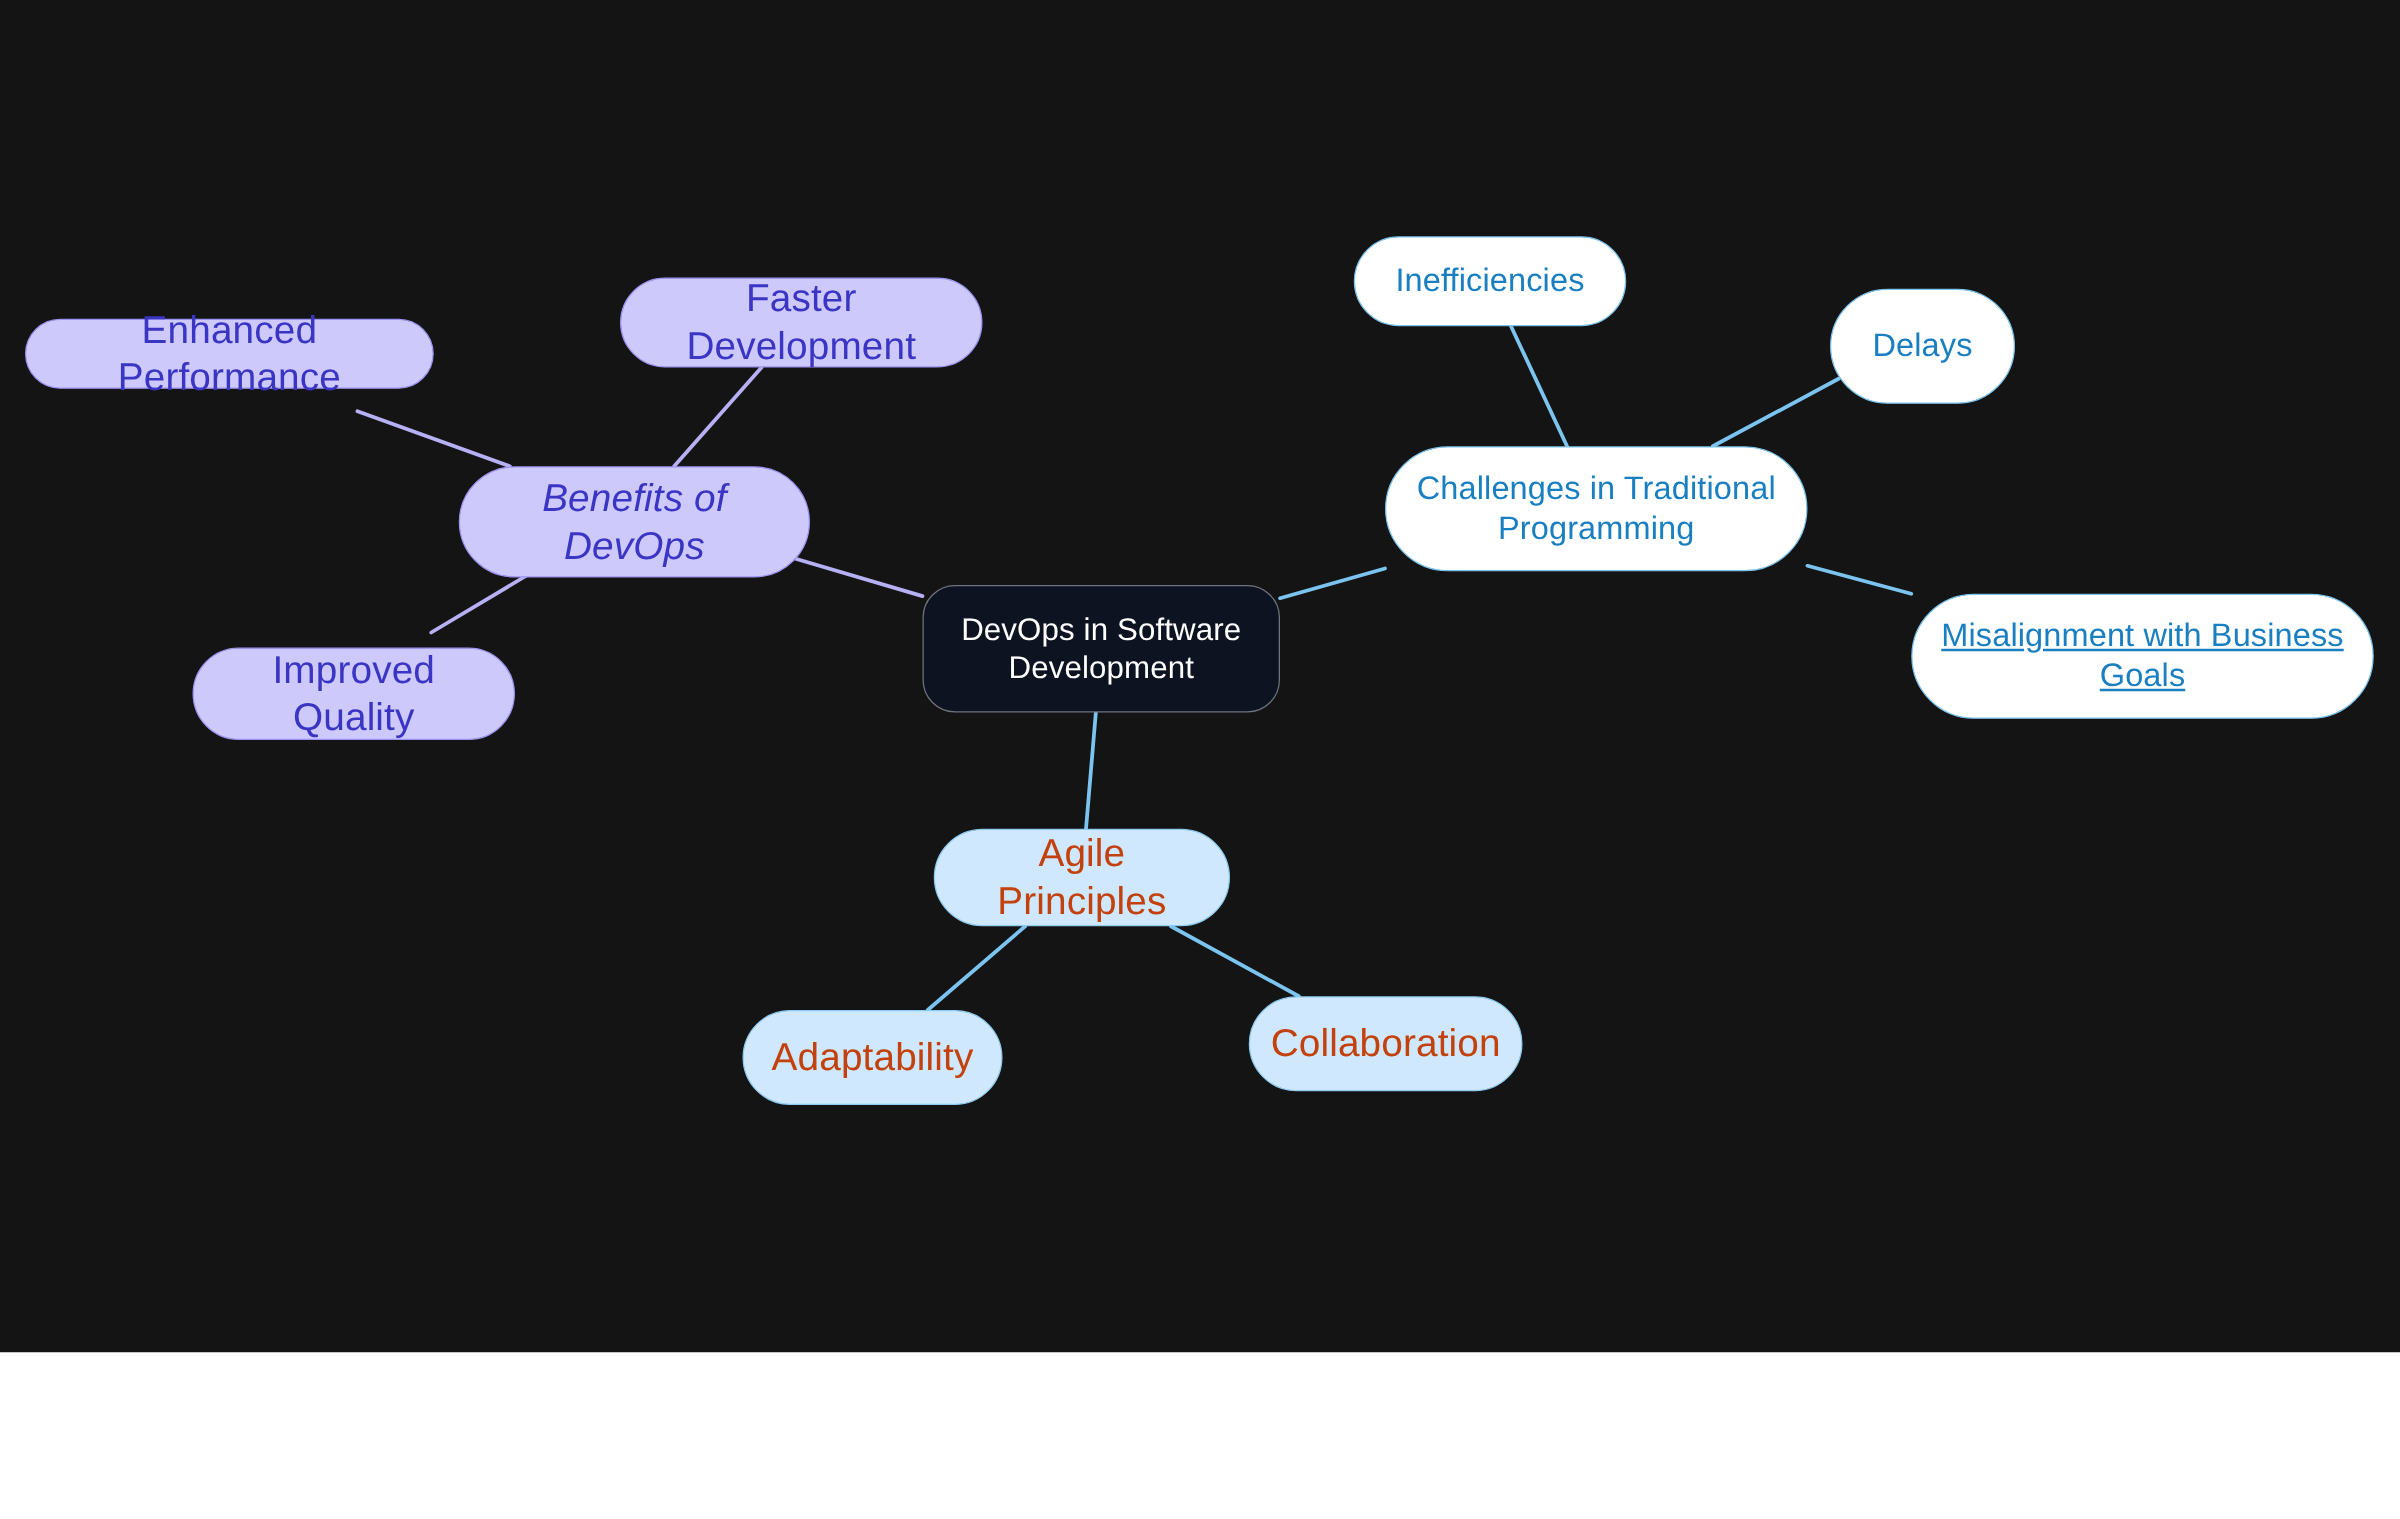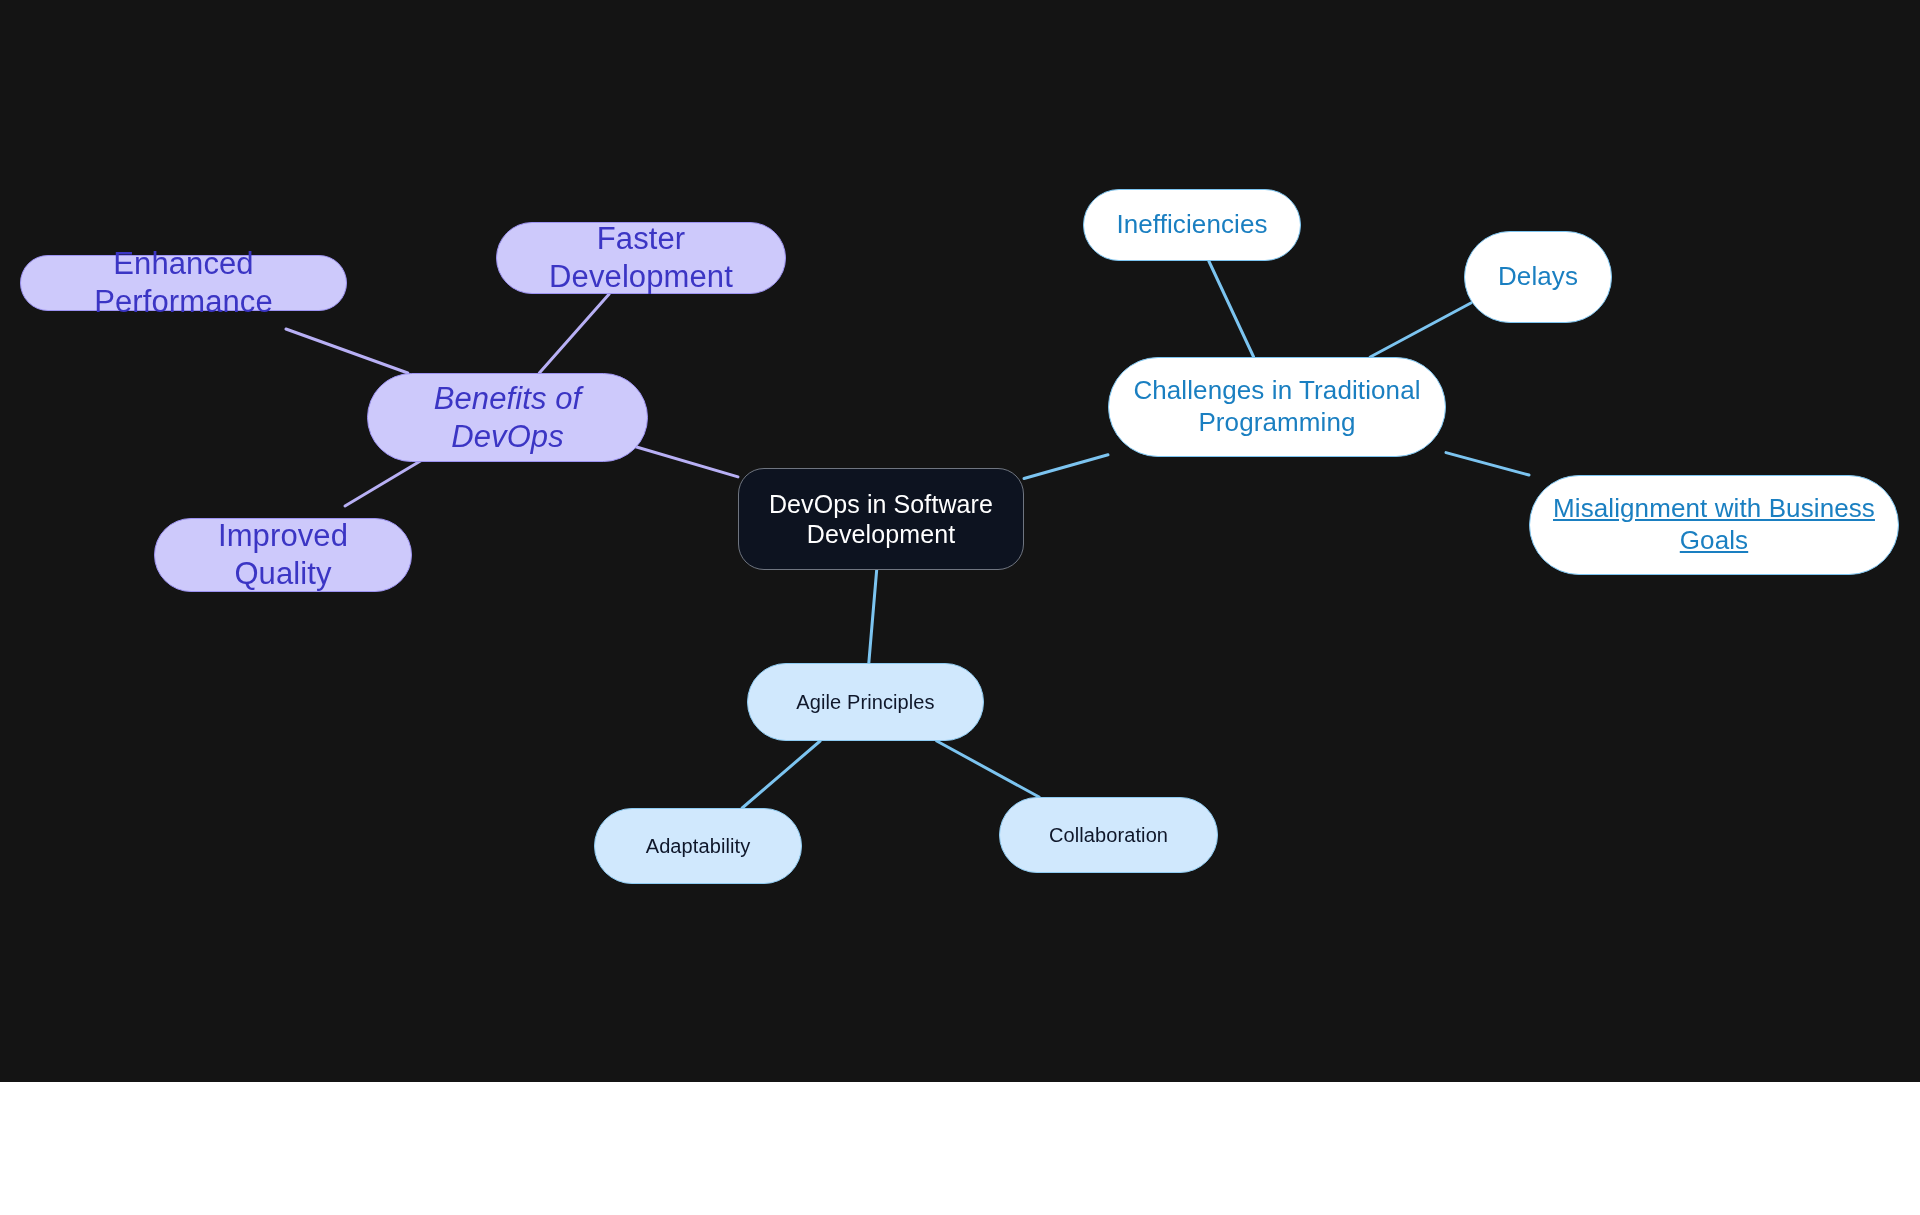--- a/index.html
+++ b/index.html
@@ -74,22 +74,22 @@
     background: #ffffff;
     border: 1.5px solid #7cc4f0;
     color: #1a7fc1;
     font-size: 26px;
     padding: 0 22px;
   }
 
   .node-blue-soft {
     background: #d0e8fd;
     border: 1.5px solid #8ecbf2;
-    color: #0f172a;
-    font-size: 20px;
+    color: #c2410c;
+    font-size: 31px;
     padding: 0 22px;
   }
 
   .footer {
     position: absolute;
     left: 0;
     top: 1082px;
     width: 1920px;
     height: 133px;
     background: #ffffff;

